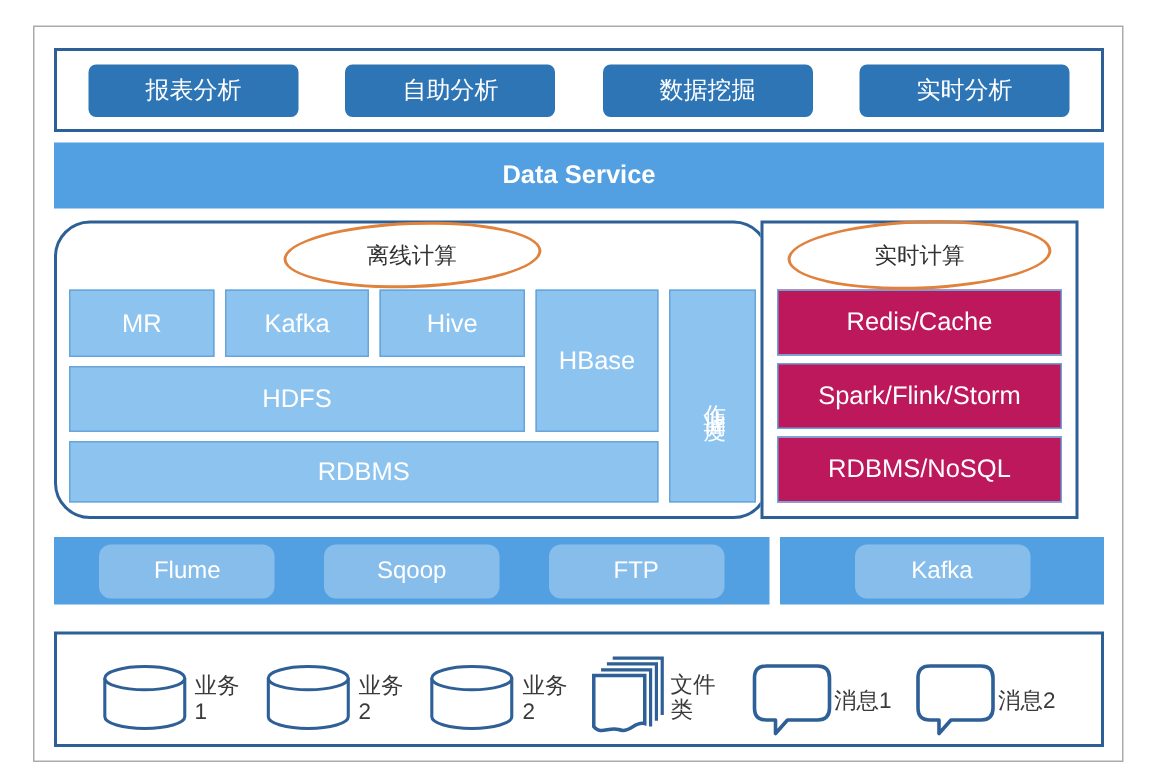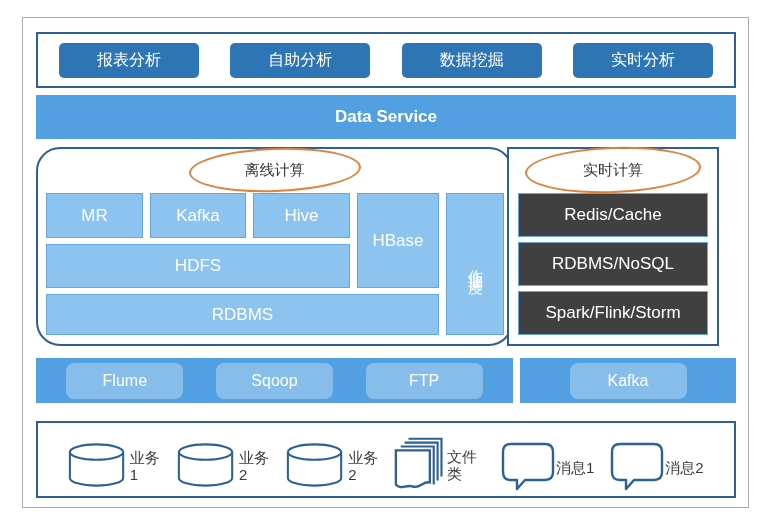--- a/index.html
+++ b/index.html
@@ -82,21 +82,21 @@
   .cell-hive  { grid-column: 3; grid-row: 1; }
   .cell-hbase { grid-column: 4; grid-row: 1 / span 2; }
   .cell-sched { grid-column: 5; grid-row: 1 / span 3;
                 writing-mode: vertical-rl; text-orientation: upright;
                 font-size: 15px; letter-spacing: 3px; }
   .cell-yarn  { grid-column: 1 / span 3; grid-row: 2; }
   .cell-hdfs  { grid-column: 1 / span 4; grid-row: 3; }
   .rt-stack { display: flex; flex-direction: column; gap: 5px; margin: 2px 9px 0 9px; }
   .rt-box {
     height: 44px;
-    background: #404040;
+    background: #be185d;
     border: 1px solid #67a5da;
     color: #ffffff; font-size: 17px;
     display: flex; align-items: center; justify-content: center;
   }
   
   .ingest {
     position: absolute; top: 340px; height: 45px;
     background: #52a0e2;
     display: flex; align-items: center; justify-content: space-around;
   }
@@ -152,22 +152,22 @@
     </div>
   </div>
 
   <div class="panel panel-right">
     <div class="panel-header">
       <div class="ellipse"></div>
       <span>实时计算</span>
     </div>
     <div class="rt-stack">
       <div class="rt-box">Redis/Cache</div>
+      <div class="rt-box">Spark/Flink/Storm</div>
       <div class="rt-box">RDBMS/NoSQL</div>
-      <div class="rt-box">Spark/Flink/Storm</div>
     </div>
   </div>
 
   <div class="ingest ingest-left">
     <div class="pill">Flume</div>
     <div class="pill">Sqoop</div>
     <div class="pill">FTP</div>
   </div>
   <div class="ingest ingest-right">
     <div class="pill">Kafka</div>

